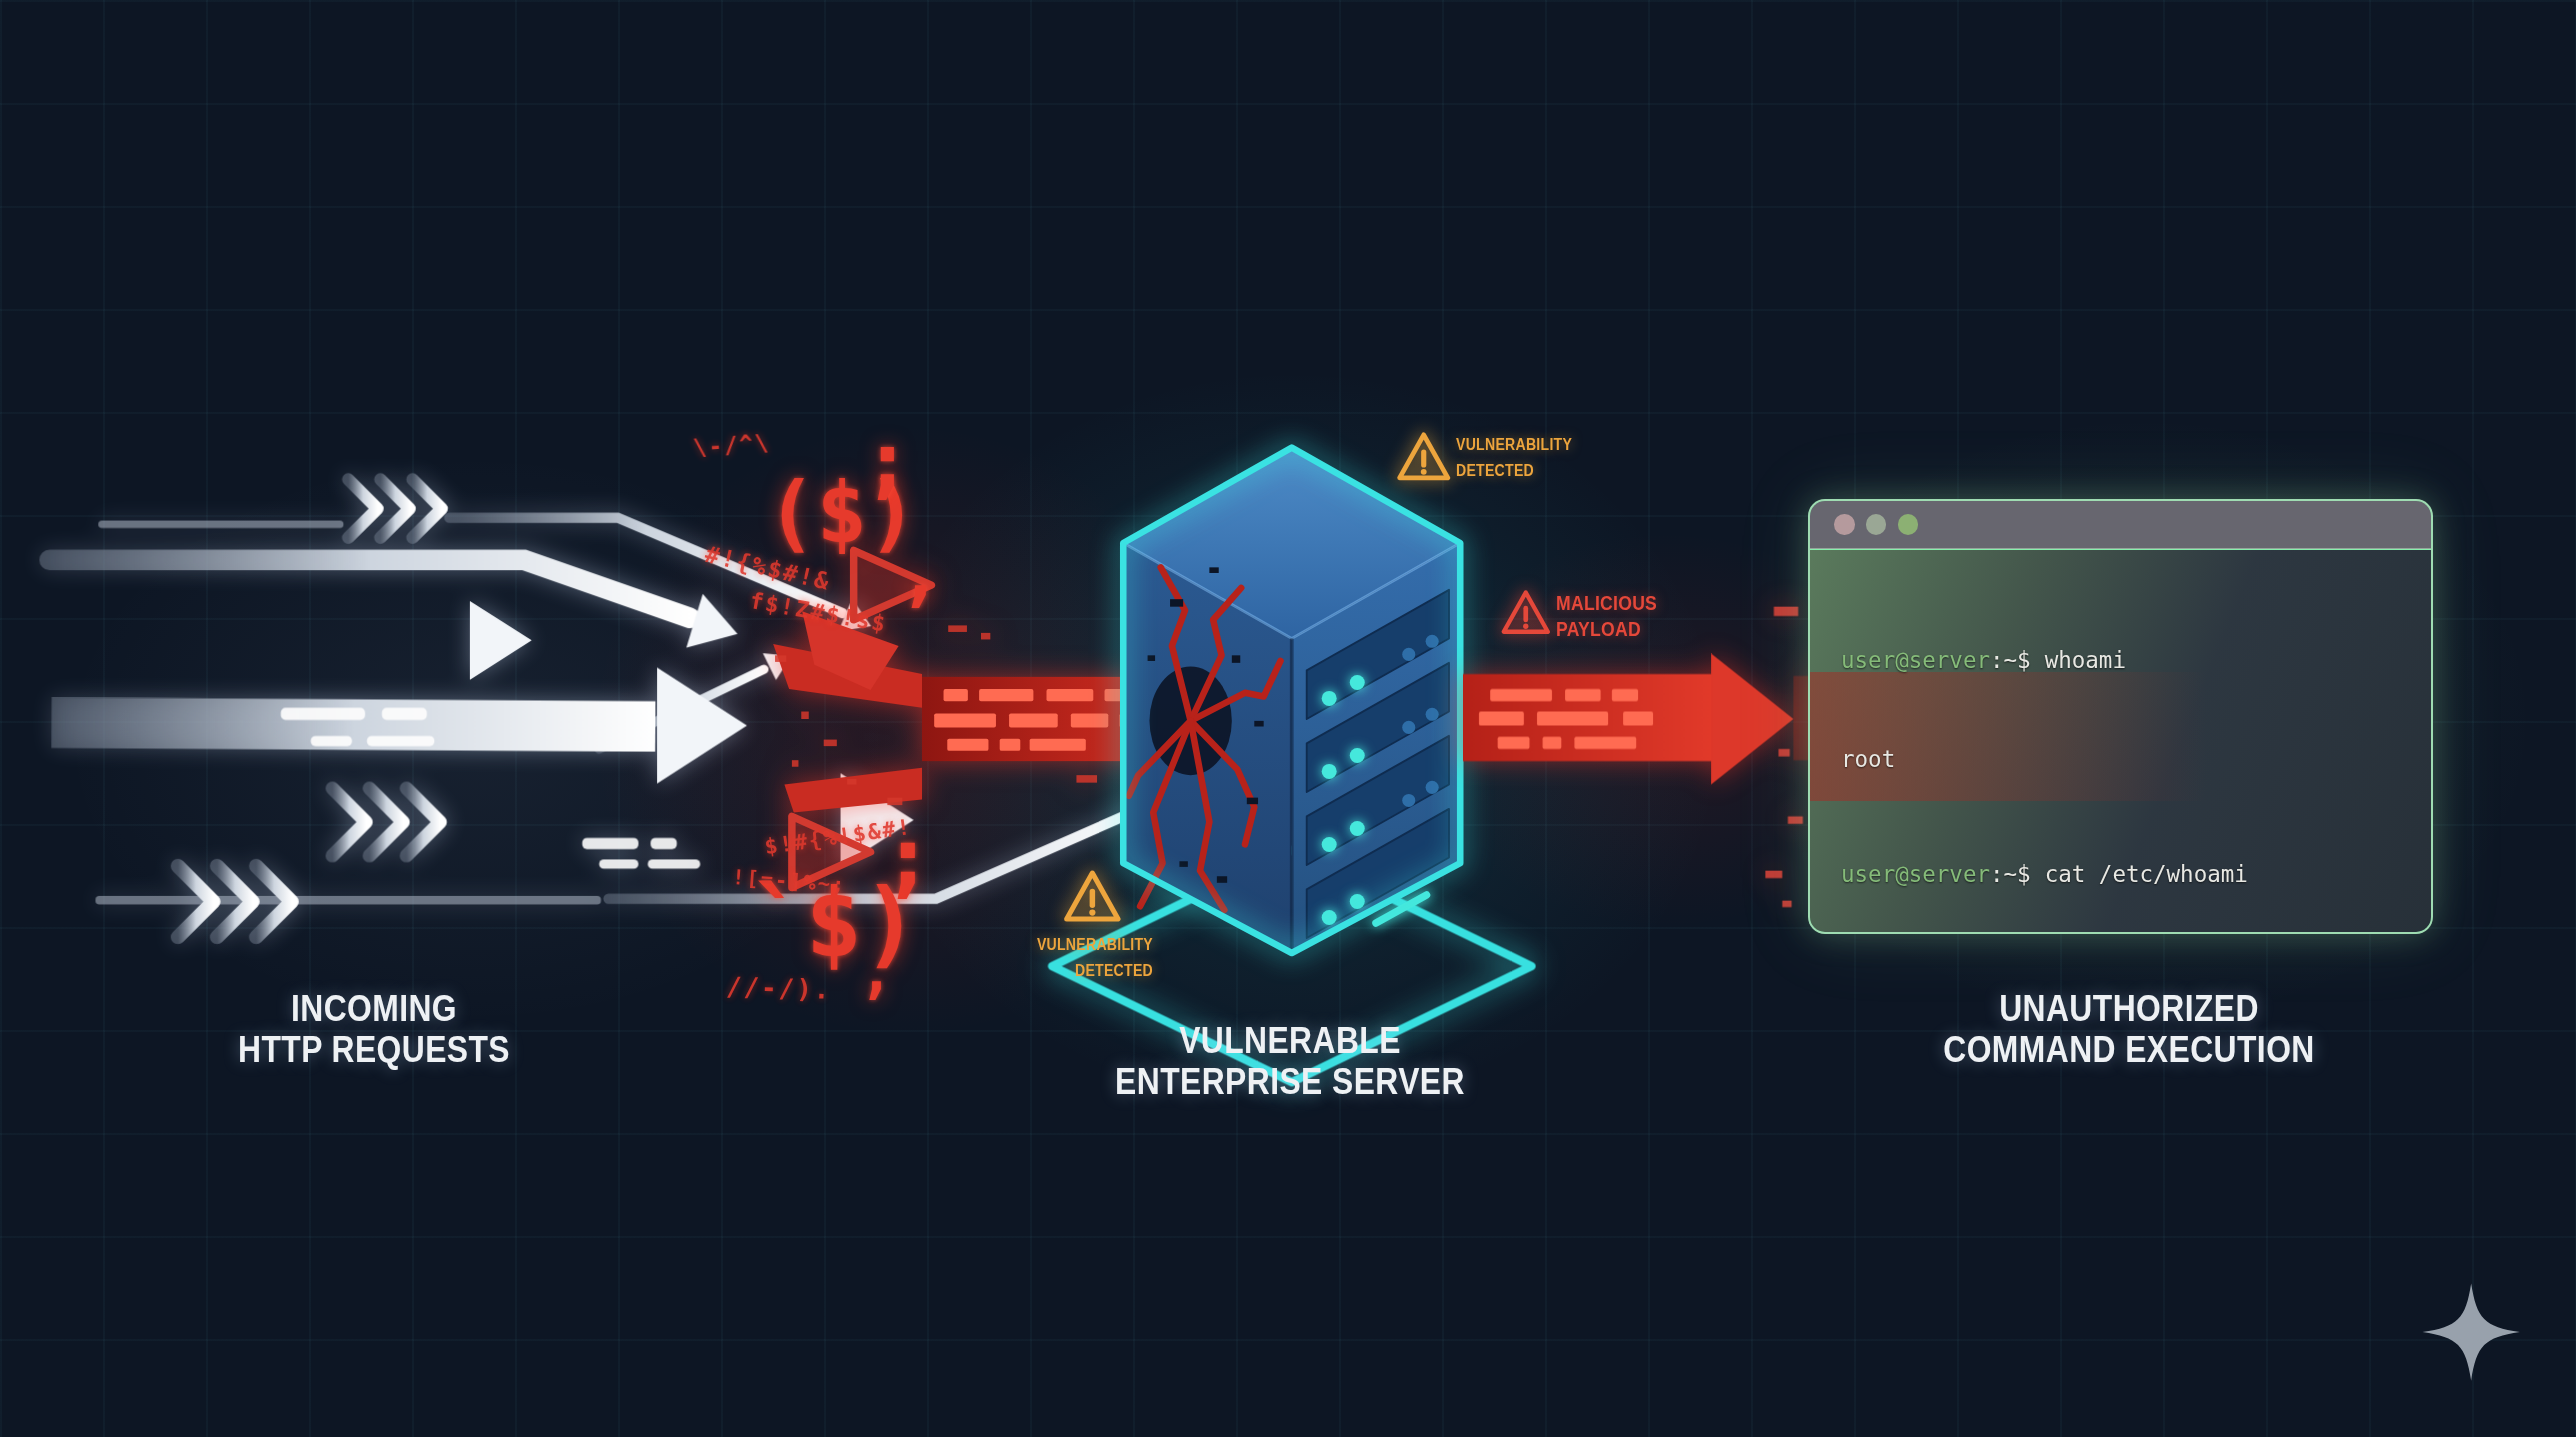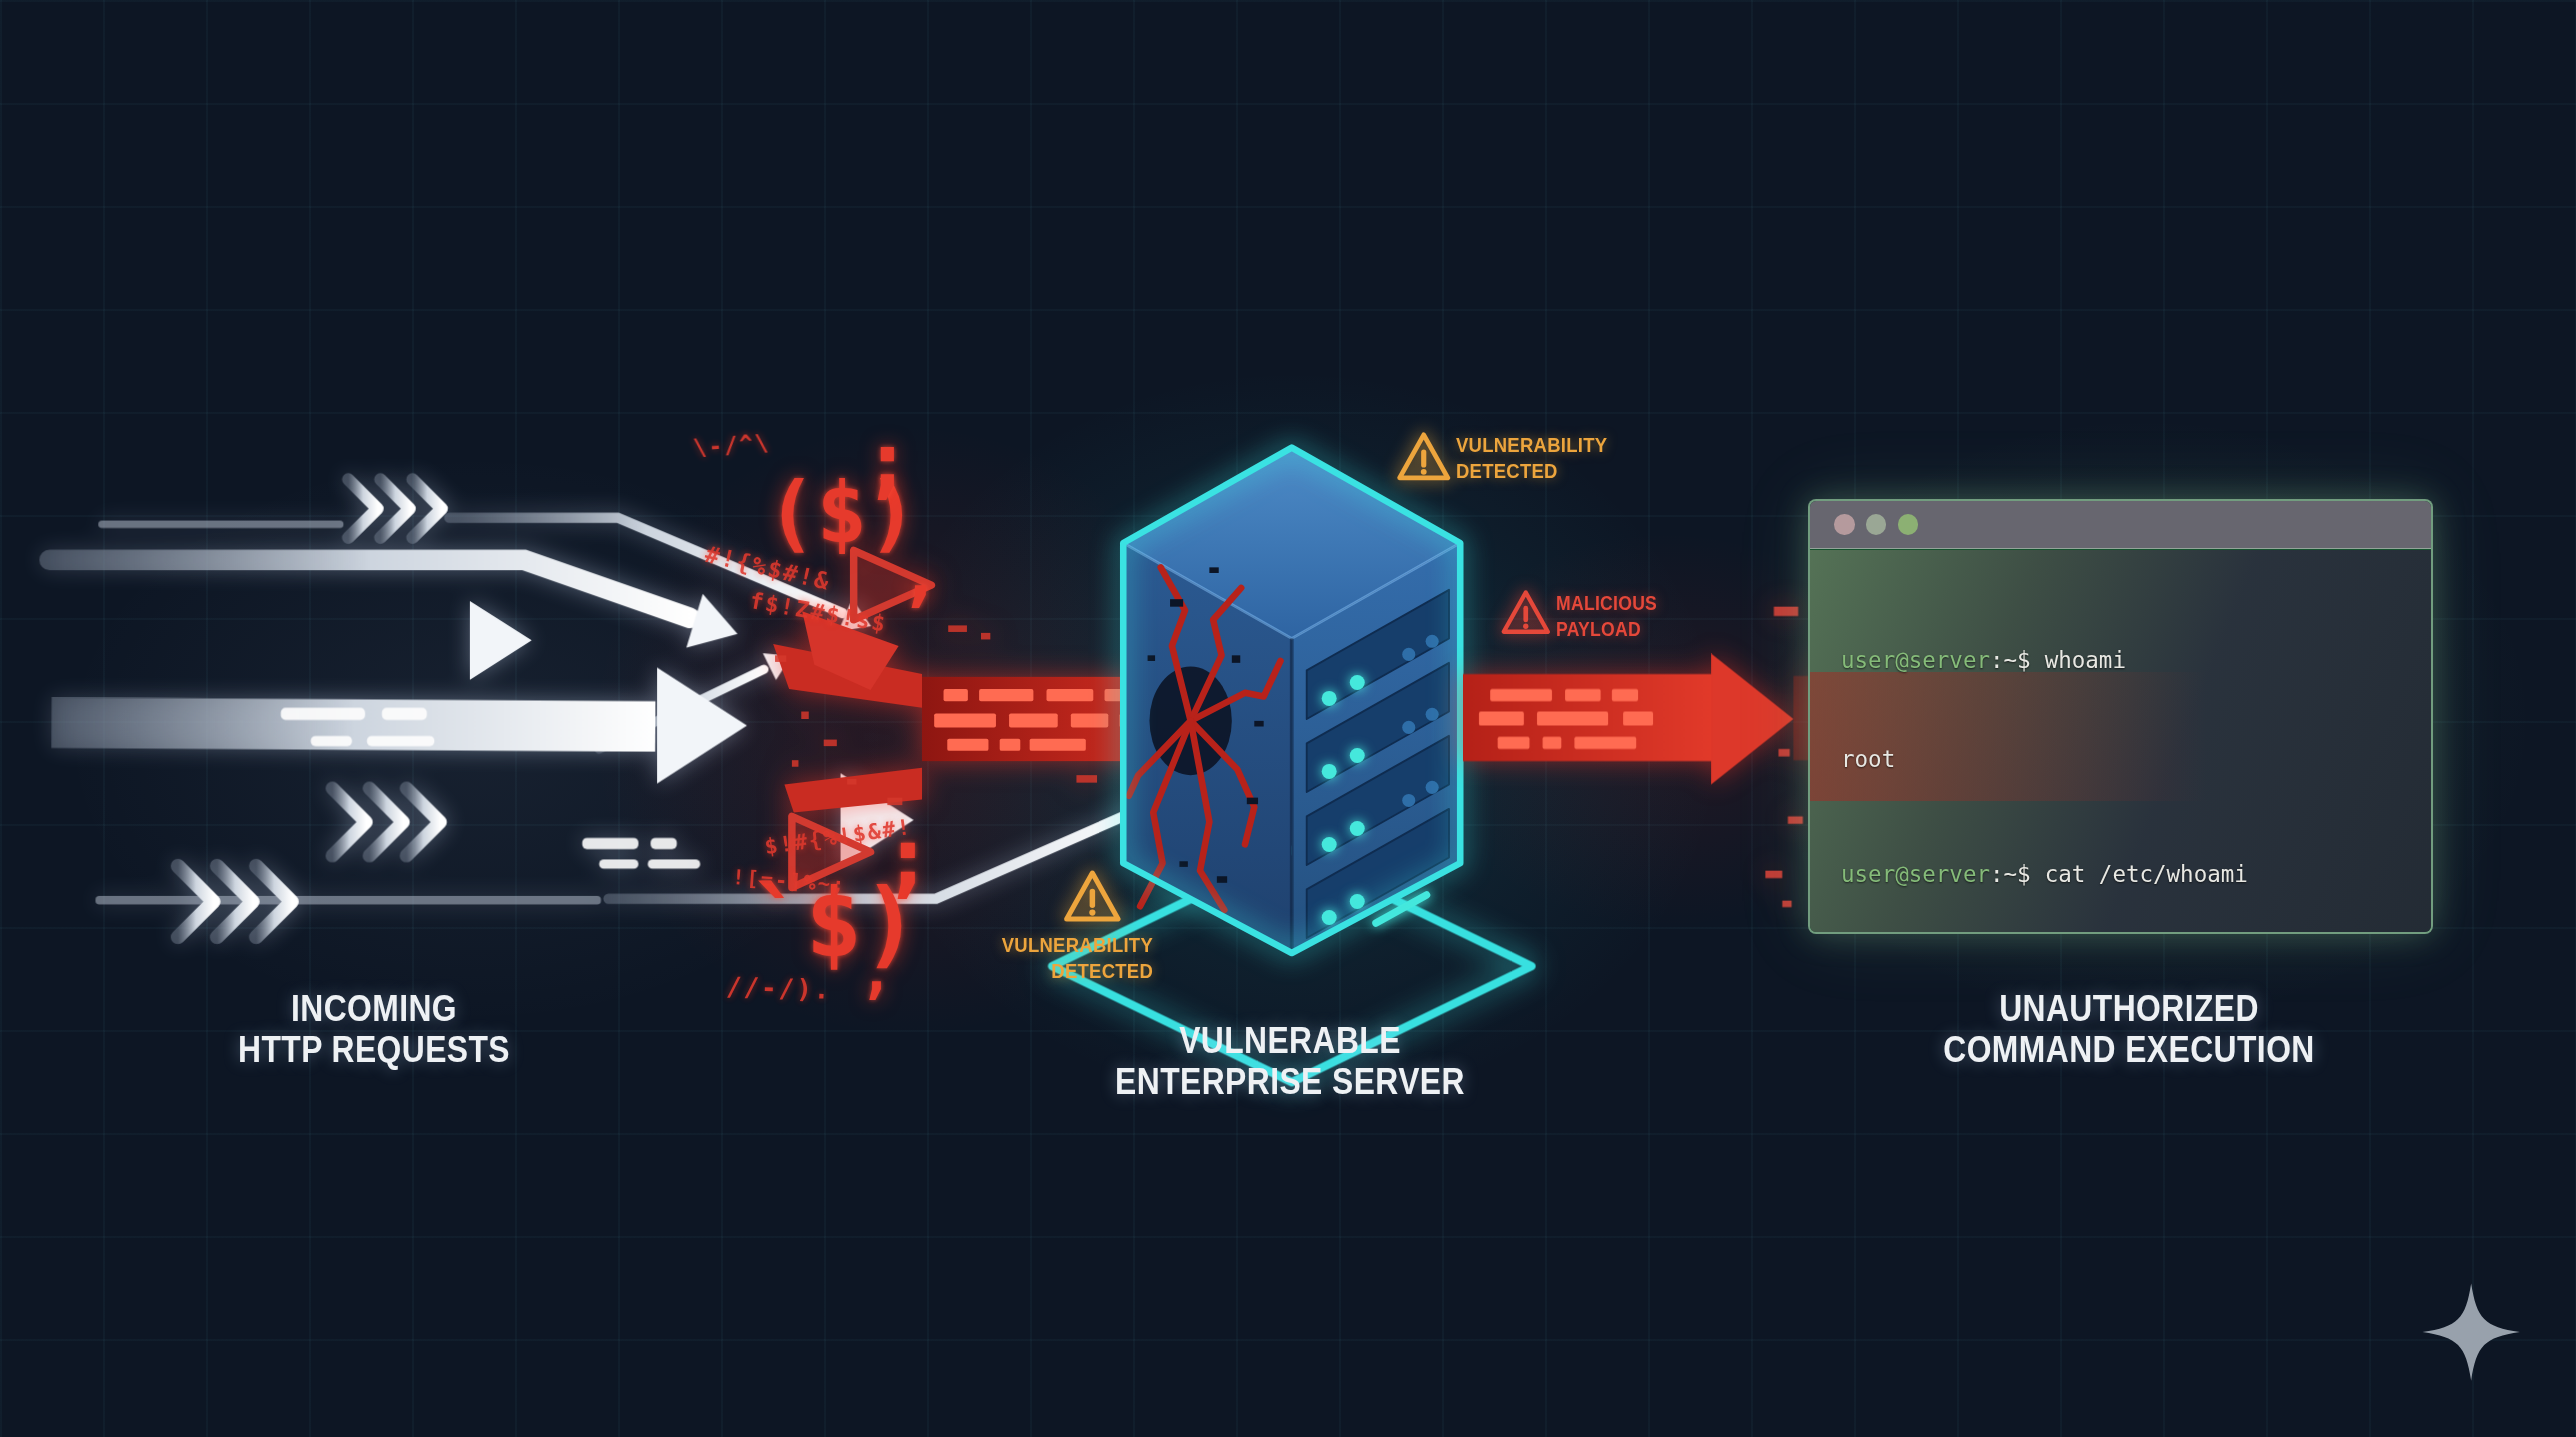--- a/index.html
+++ b/index.html
@@ -19,40 +19,40 @@
   .glow-green{left:1722px;top:393px;width:842px;height:655px;
     background:radial-gradient(ellipse at center, rgba(120,205,145,0.08), rgba(120,205,145,0.0) 66%);}
   .glow-white{left:56px;top:449px;width:842px;height:580px;
     background:radial-gradient(ellipse at center, rgba(190,210,240,0.06), rgba(190,210,240,0.0) 70%);}
   svg.art{position:absolute;left:0;top:0;}
 
   
   .caption{position:absolute;color:#eef1f4;font-weight:bold;font-size:37px;line-height:41px;
     text-align:center;letter-spacing:0.5px;text-shadow:0 0 17px rgba(190,220,255,0.35);}
   .caption .inner{transform:scaleX(0.86);transform-origin:center top;display:block;}
-  .warn-text{position:absolute;font-weight:bold;font-size:21px;line-height:26px;letter-spacing:0.3px;}
+  .warn-text{position:absolute;font-weight:bold;font-size:16px;line-height:26px;letter-spacing:0.3px;}
   .warn-amber{color:#eda53d;text-shadow:0 0 13px rgba(240,170,60,0.55);}
   .warn-red{color:#e5483a;text-shadow:0 0 13px rgba(240,70,55,0.55);}
   .warn-text .inner{transform:scaleX(0.88);transform-origin:left top;display:block;}
   .warn-text.align-r{text-align:right;}
   .warn-text.align-r .inner{transform-origin:right top;}
 
   
   .glyph{position:absolute;color:#e63a2c;font-weight:bold;
     font-family:"DejaVu Sans Mono","Liberation Mono",monospace;
     text-shadow:0 0 20.6px rgba(255,60,40,0.6),0 0 5.6px rgba(255,80,60,0.7);}
   .scribble{position:absolute;color:#e0392e;opacity:0.9;font-weight:bold;
     font-family:"DejaVu Sans Mono","Liberation Mono",monospace;letter-spacing:1.9px;
     text-shadow:0 0 7.5px rgba(255,60,40,0.6);}
 
   
   .terminal{position:absolute;left:1808px;top:499px;width:625px;height:435px;
-    border:2.8px solid rgba(176,206,181,0.6);border-radius:8px;box-sizing:border-box;
+    border:2.8px solid rgba(176,206,181,0.6);border-radius:17px;box-sizing:border-box;
     box-shadow:0 0 32px rgba(140,205,155,0.28),0 0 75px rgba(140,205,155,0.14);
-    overflow:hidden;background:#14532d;}
+    overflow:hidden;background:#86efac;}
   .titlebar{position:relative;height:47px;background:#67666f;
     border-bottom:1.9px solid rgba(186,214,190,0.55);display:flex;align-items:center;padding-left:24px;}
   .dot{width:20.6px;height:20.6px;border-radius:50%;margin-right:11.2px;}
   .dot1{background:#b59a9d;} .dot2{background:#9aa795;} .dot3{background:#8cb073;}
   .termbody{position:absolute;left:0;right:0;top:49px;bottom:0;
     background:linear-gradient(112deg, rgba(88,116,88,0.95) 0%, rgba(64,78,70,0.95) 30%,
                rgba(42,49,61,0.97) 58%, rgba(36,42,53,0.97) 100%);}
   .red-stripe{position:absolute;left:0;top:122px;height:129px;width:78%;
     background:linear-gradient(90deg, rgba(172,38,32,0.5), rgba(172,38,32,0.0) 82%);}
   .termtext{position:absolute;left:31px;top:28px;

